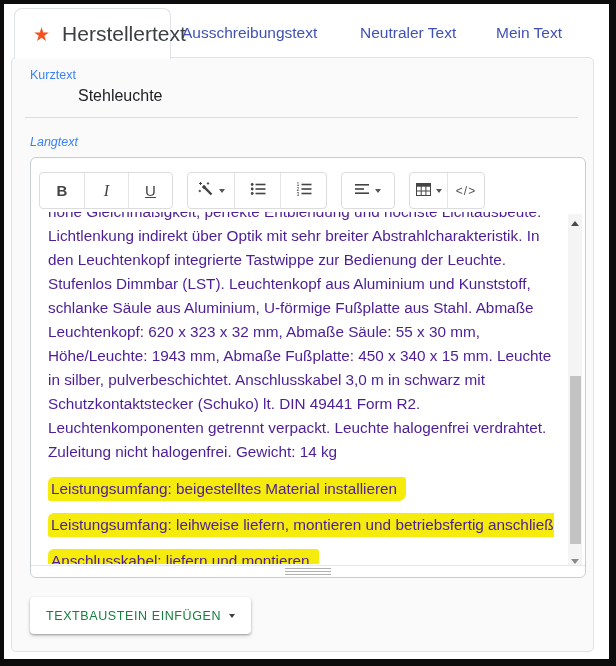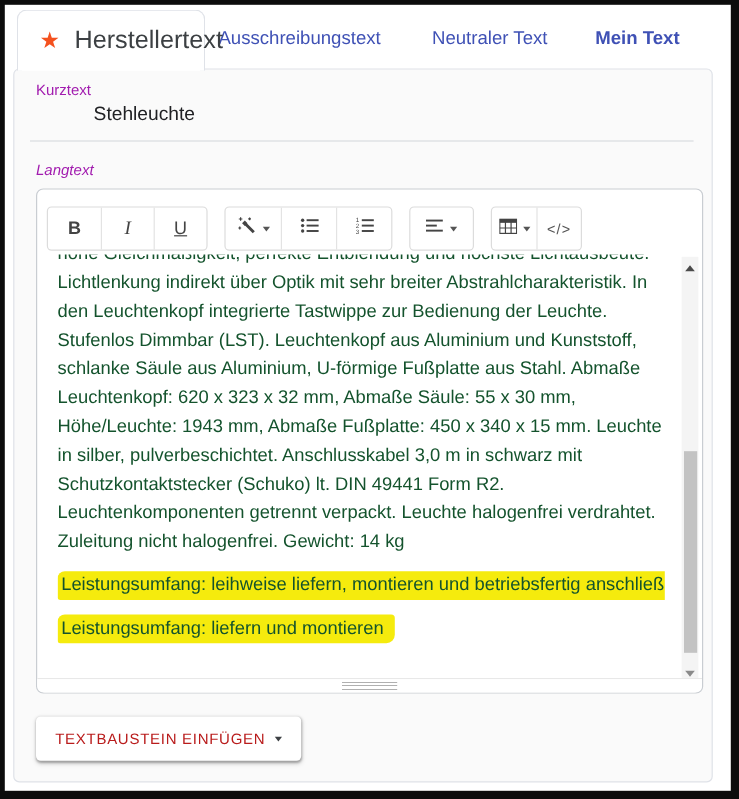--- a/index.html
+++ b/index.html
@@ -14,24 +14,24 @@
           background:#fafafa; border:1px solid #dfe2e8; border-radius:5px; }
 
   
   .tab-active { position:absolute; left:10px; top:4px; width:157px; height:51px;
                 background:#fff; border:1px solid #dfe2e8; border-bottom:none;
                 border-radius:8px 8px 0 0; display:flex; align-items:center; z-index:3; }
   .tab-star { font-family:"DejaVu Sans", sans-serif; color:#f4511e; font-size:19px;
               margin:0 12px 0 18px; line-height:1; }
   .tab-active-label { color:#3c4043; font-size:21px; }
   .tab-link { position:absolute; top:20px; color:#3f51b5; font-size:15.5px; cursor:pointer; }
-  .tab-link.t1 { left:178px; } .tab-link.t2 { left:356px; } .tab-link.t3 { left:492px;font-weight:bold; }
-
-  
-  .field-label { position:absolute; left:26px; color:#a21caf; font-size:12.5px; }
+  .tab-link.t1 { left:178px; } .tab-link.t2 { left:356px; } .tab-link.t3 { left:492px; }
+
+  
+  .field-label { position:absolute; left:26px; color:#3b82f6; font-size:12.5px; }
   .kurz-label { top:64px; }
   .kurz-value { position:absolute; left:26px; top:83px; color:#202124; font-size:16px;margin-left:48px; }
   .field-divider { position:absolute; left:21px; top:113px; width:553px; height:1px; background:#dadce0; }
   .lang-label { top:131px;font-style:italic; }
 
   
   .editor { position:absolute; left:26px; top:153px; width:556px; height:421px;
             background:#fff; border:1px solid #c9cdd2; border-radius:6px; }
   .toolbar { position:absolute; left:8px; top:14px; display:flex; }
   .btn-group { display:flex; border:1px solid #dcdcdc; border-radius:4px; background:#fff; height:37px; }
@@ -44,21 +44,21 @@
   .tb-u { text-decoration:underline; font-size:15px; }
   .tb-code { font-size:12px; letter-spacing:1px; color:#555; }
   .caret { width:0; height:0; border-left:3.5px solid transparent; border-right:3.5px solid transparent;
            border-top:4px solid #555; margin-left:5px; }
   .g2 .tb-btn { width:46px; }
   .g3 .tb-btn { width:52px; }
   .g4 .tb-btn { width:37px; }
 
   
   .content-clip { position:absolute; left:17px; top:54px; width:506px; height:352px; overflow:hidden; }
-  .rtf { font-size:15.3px; line-height:24px; color:#14532d; }
+  .rtf { font-size:15.3px; line-height:24px; color:#4c1d95; }
   .rtf-main { margin:-12px 0 0 0; }
   .hl-line { margin:12px 0 0 0; white-space:nowrap; }
   .hl-line.first { margin-top:13px; }
   .hl { background:#f5eb0d; padding:3px 9px 4px 3px; border-radius:6px 3px 7px 2px; position:relative; }
 
   
   .vscroll { position:absolute; right:3px; top:56px; width:14px; height:356px; background:#f4f4f4; }
   .sb-btn { position:absolute; left:0; width:14px; height:18px; display:flex; align-items:center;
             justify-content:center; cursor:pointer; }
   .sb-up { top:0; } .sb-down { bottom:0; }
@@ -71,21 +71,21 @@
   
   .editor-footer { position:absolute; left:0; right:0; bottom:0; height:12px;
                    border-top:1px solid #e8e8e8; background:#fff; border-radius:0 0 6px 6px; }
   .resize-handle { width:46px; height:7px; margin:2px auto 0; cursor:ns-resize;
                    background:repeating-linear-gradient(to bottom, #b0b0b0 0 1px, transparent 1px 3px); }
 
   
   .insert-btn { position:absolute; left:26px; top:593px; min-width:186px; height:37px; background:#fff;
                 border:none; border-radius:4px; box-shadow:0 1px 2px rgba(0,0,0,.28), 0 2px 4px rgba(0,0,0,.14);
                 display:flex; align-items:center; justify-content:center; cursor:pointer;
-                font-size:12.5px; letter-spacing:.6px; color:#b91c1c; padding:0 16px;
+                font-size:12.5px; letter-spacing:.6px; color:#15803d; padding:0 16px;
                 font-family:"Liberation Sans", sans-serif; }
   .insert-btn .caret { border-top-color:#3c4043; margin-left:8px; }
 </style>
 </head>
 <body>
 
 <div class="screen">
   <div class="page">
 
     <div class="tab-active">
@@ -173,22 +173,23 @@
             </span>
             <span class="caret"></span>
           </div>
           <div class="tb-btn tb-code">&lt;/&gt;</div>
         </div>
       </div>
 
       <div class="content-clip">
         <div class="rtf">
           <p class="rtf-main">hohe Gleichmäßigkeit, perfekte Entblendung und höchste Lichtausbeute. Lichtlenkung indirekt über Optik mit sehr breiter Abstrahlcharakteristik. In den Leuchtenkopf integrierte Tastwippe zur Bedienung der Leuchte. Stufenlos Dimmbar (LST). Leuchtenkopf aus Aluminium und Kunststoff, schlanke Säule aus Aluminium, U-förmige Fußplatte aus Stahl. Abmaße Leuchtenkopf: 620 x 323 x 32 mm, Abmaße Säule: 55 x 30 mm, Höhe/Leuchte: 1943 mm, Abmaße Fußplatte: 450 x 340 x 15 mm. Leuchte in silber, pulverbeschichtet. Anschlusskabel 3,0 m in schwarz mit Schutzkontaktstecker (Schuko) lt. DIN 49441 Form R2. Leuchtenkomponenten getrennt verpackt. Leuchte halogenfrei verdrahtet. Zuleitung nicht halogenfrei. Gewicht: 14 kg</p>
+          <p class="hl-line first"><span class="hl">Leistungsumfang: beigestelltes Material installieren</span></p>
           <p class="hl-line"><span class="hl">Leistungsumfang: leihweise liefern, montieren und betriebsfertig anschließen</span></p>
-          <p class="hl-line"><span class="hl">Leistungsumfang: liefern und montieren</span></p>
+          <p class="hl-line"><span class="hl">Anschlusskabel: liefern und montieren</span></p>
         </div>
       </div>
 
       <div class="vscroll">
         <div class="sb-btn sb-up">
             <span class="tri-up"></span>
           </div>
         <div class="sb-thumb"></div>
         <div class="sb-btn sb-down">
             <span class="tri-down"></span>

